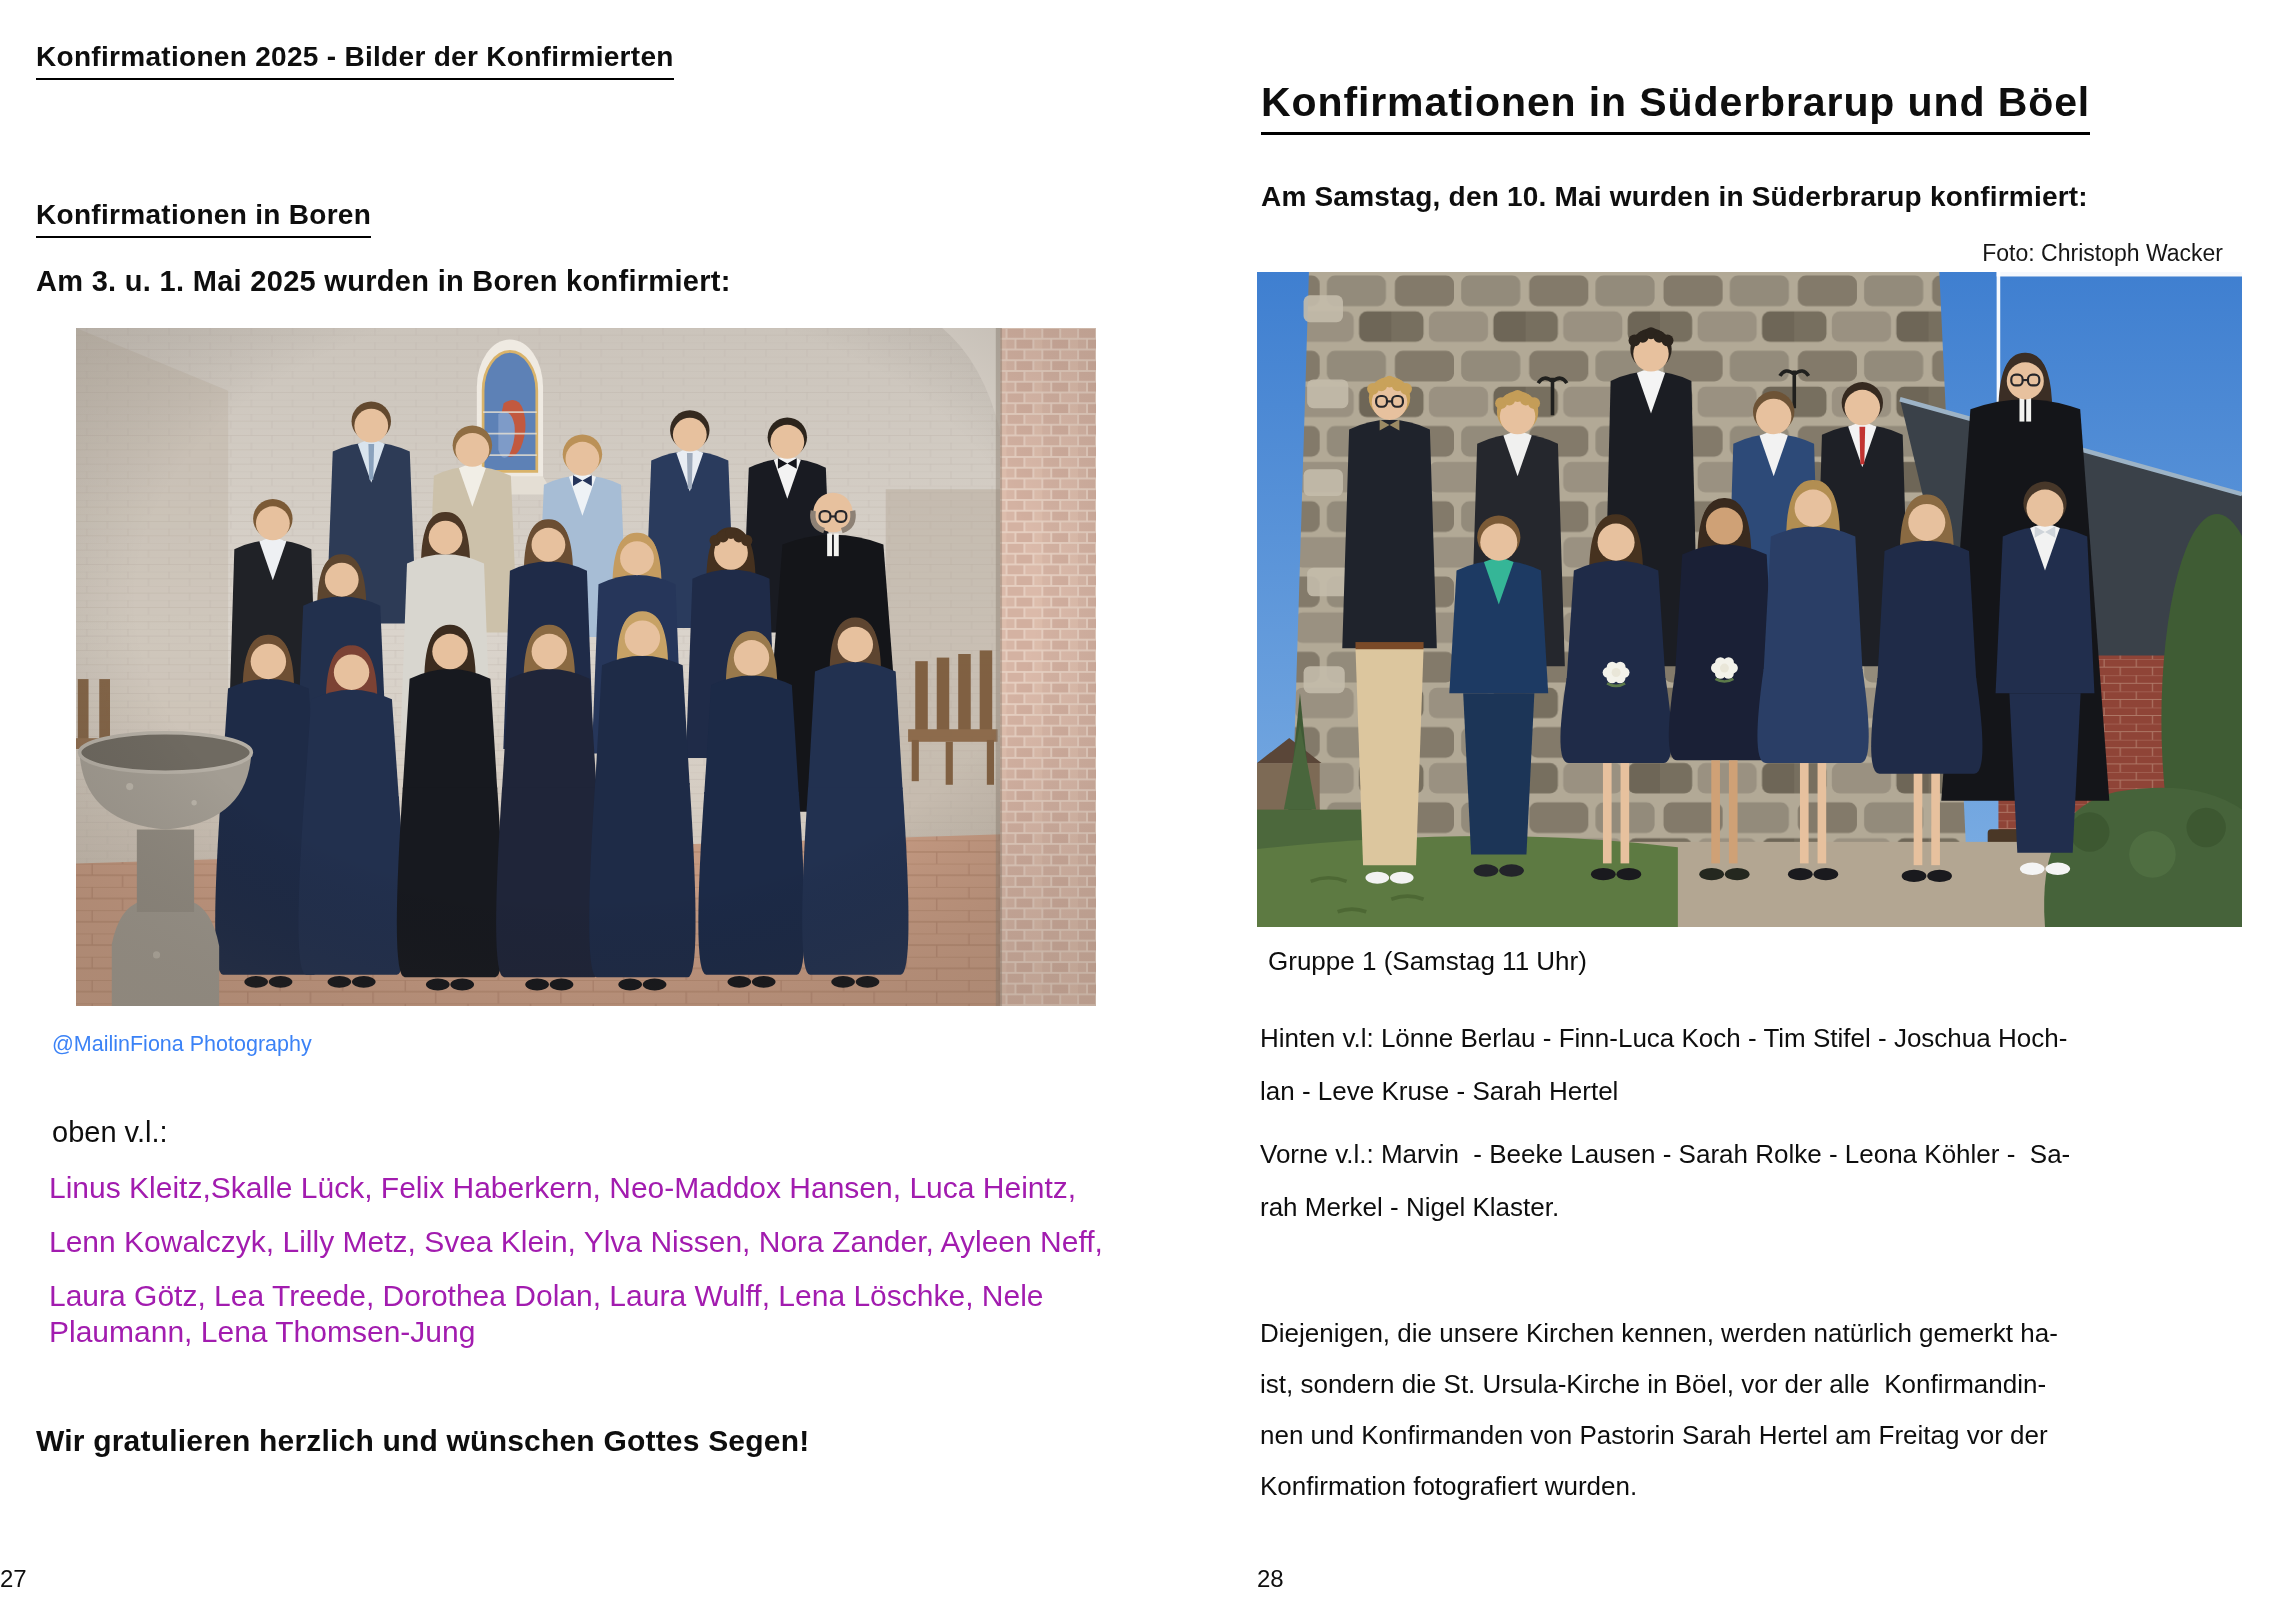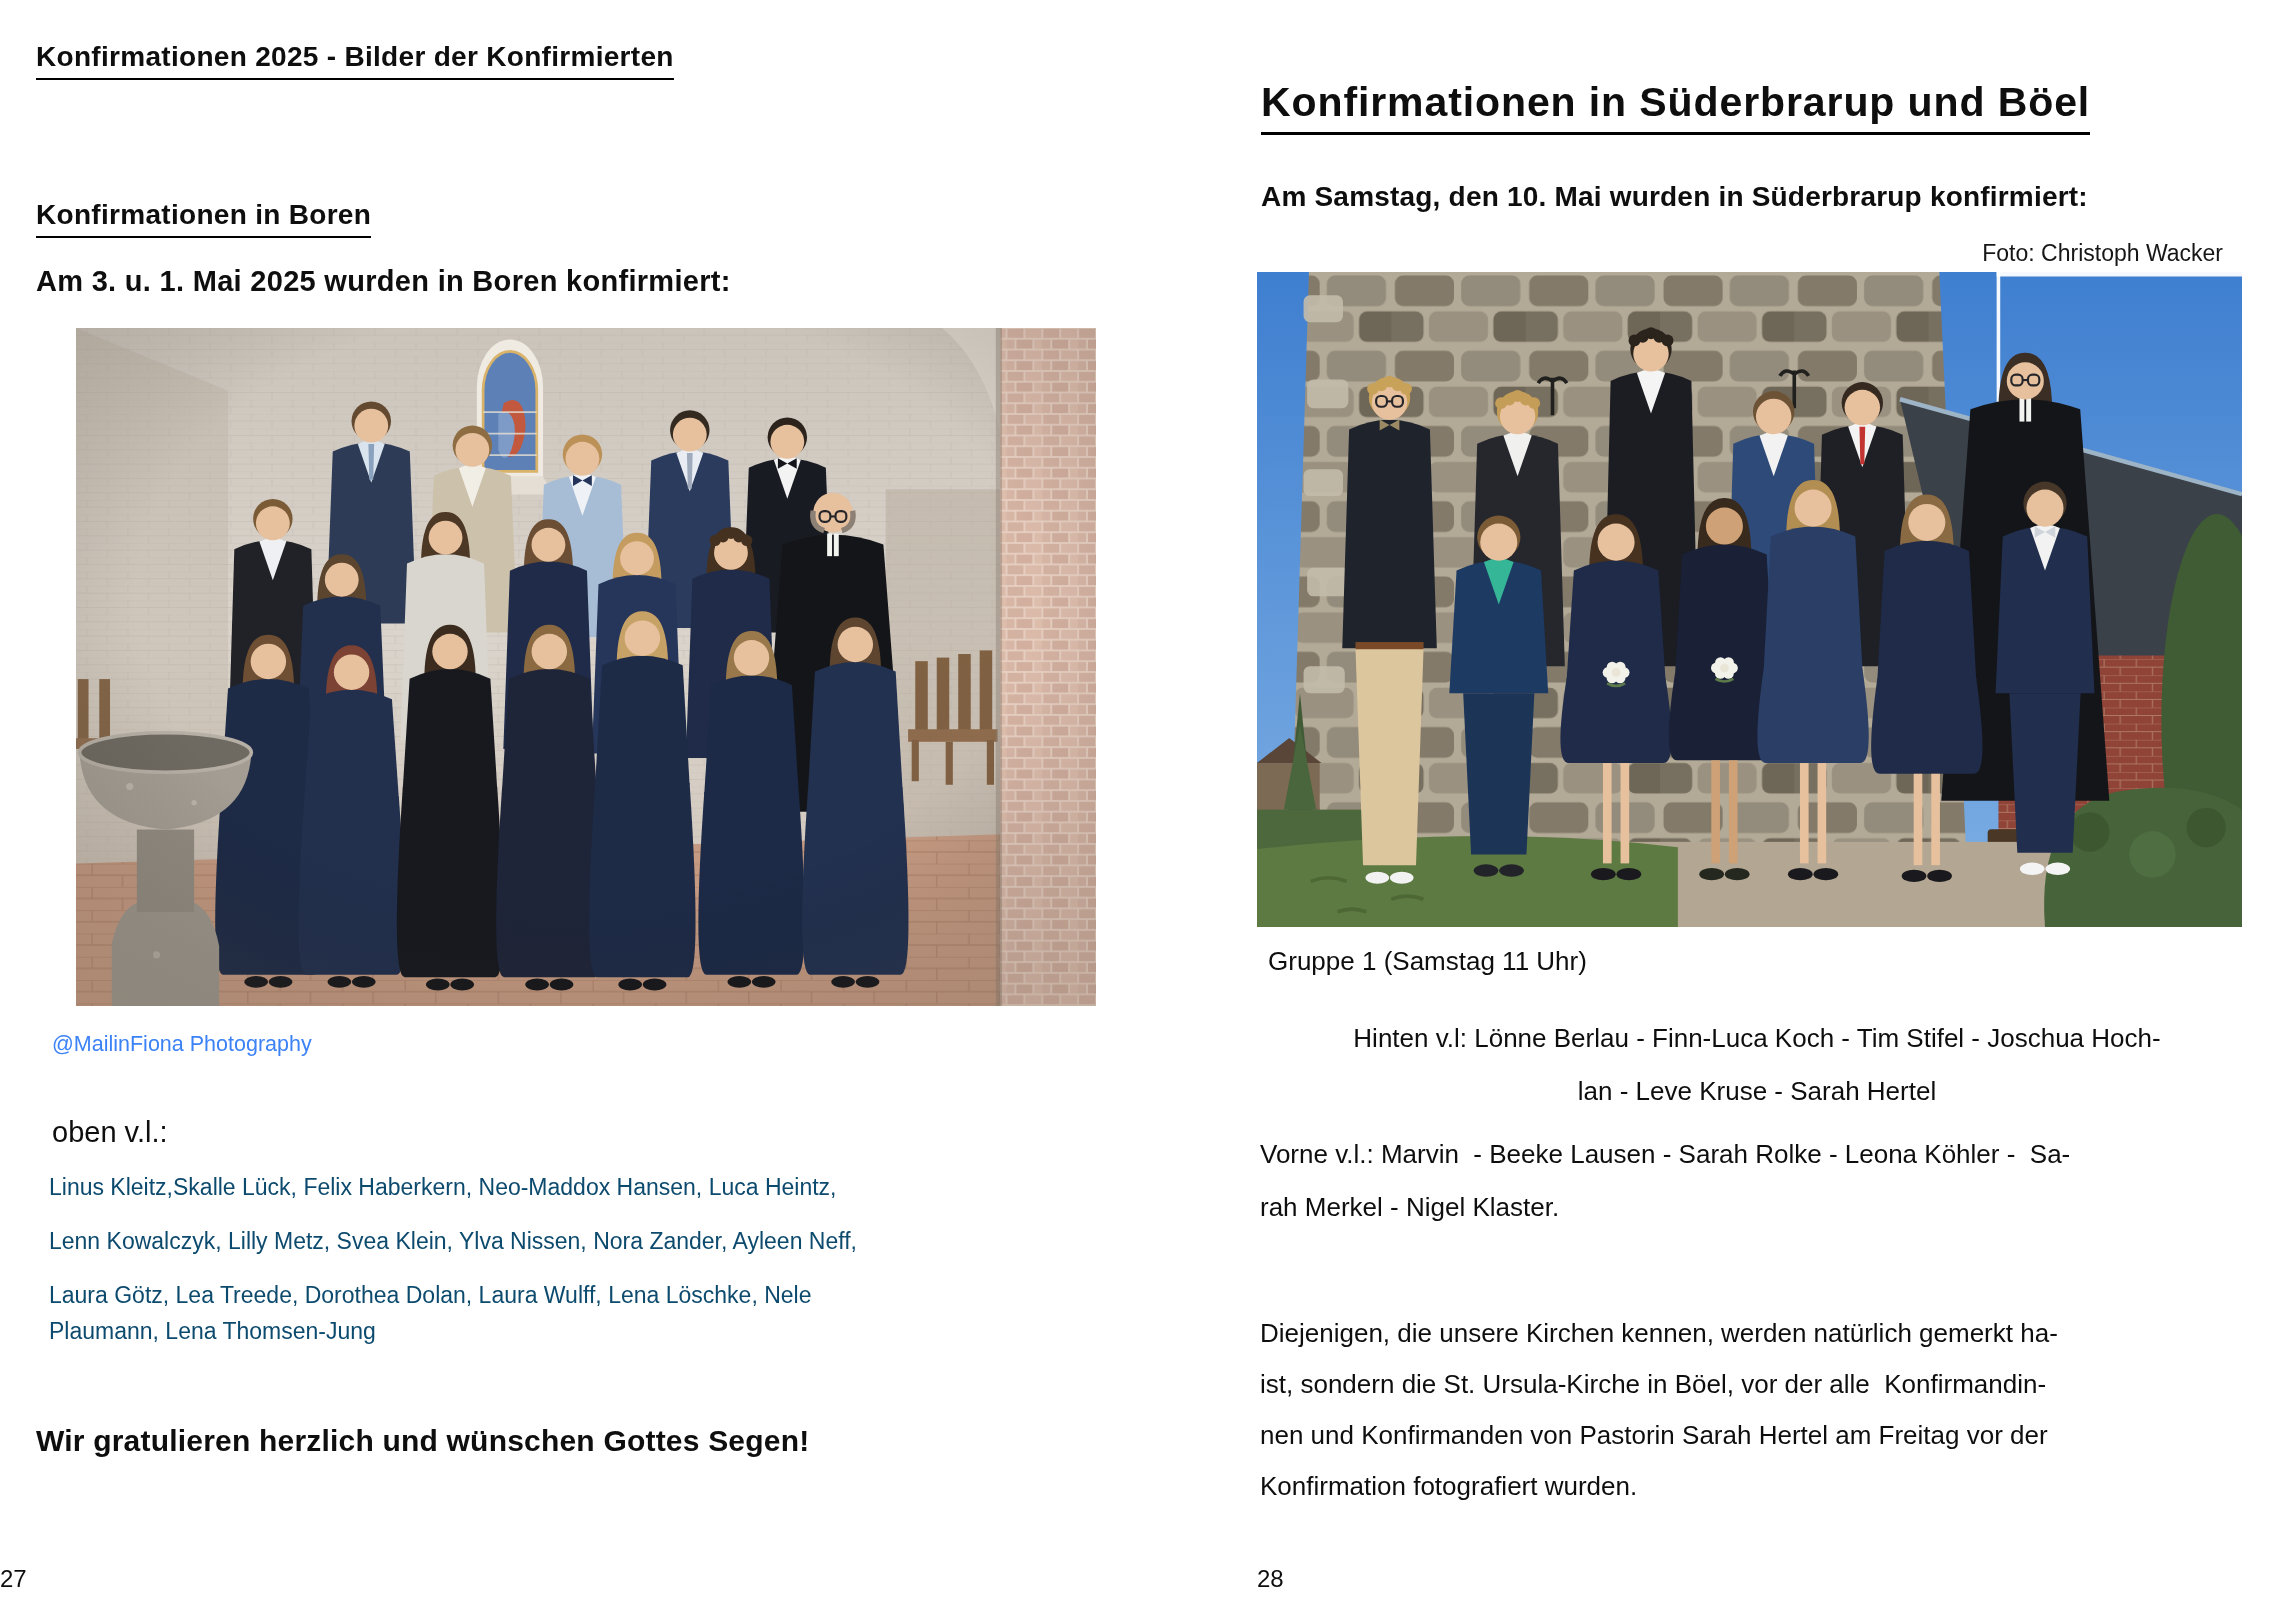--- a/index.html
+++ b/index.html
@@ -13,33 +13,33 @@
   .uline{border-bottom:2.7px solid #000;padding-bottom:4.5px;display:inline-block;}
   .uline-big{border-bottom:3.6px solid #000;padding-bottom:6.3px;display:inline-block;}
 
   
   .lp-title{left:36px;top:41px;width:1075px;font-size:28px;letter-spacing:0.3px;}
   .lp-sec{left:36px;top:199px;width:1075px;font-size:28px;letter-spacing:0.3px;}
   .lp-sub{left:36px;top:265px;width:1102px;font-size:29px;letter-spacing:0.3px;}
   .lp-photo{left:76px;top:328px;width:1020px;height:678px;}
   .lp-credit{left:52px;top:1032px;width:1057px;font-size:21.5px;color:#3b82f6;}
   .lp-oben{left:52px;top:1116px;width:1048px;font-size:29px;}
-  .lp-names{left:49px;top:1173px;width:1048px;font-size:23px;color:#0c4a6e;}
+  .lp-names{left:49px;top:1173px;width:1048px;font-size:30px;color:#a21caf;}
   .lp-names .l60{height:54px;line-height:29px;}
   .lp-names .l40{height:36px;line-height:29px;}
   .lp-congrats{left:36px;top:1424px;width:1084px;font-size:30px;letter-spacing:0.2px;}
   .lp-num{left:0px;top:1565px;width:1106px;font-size:24px;}
 
   
   .rp-title{left:1261px;top:79px;width:994px;font-size:41px;letter-spacing:0.9px;}
   .rp-sub{left:1261px;top:181px;width:994px;font-size:28px;letter-spacing:0.2px;}
   .rp-credit{left:1265px;top:240px;width:958px;font-size:23px;text-align:right;color:#161616;}
   .rp-photo{left:1257px;top:272px;width:985px;height:655px;}
   .rp-group{left:1268px;top:946px;width:985px;font-size:26px;}
-  .rp-hinten{left:1260px;top:1012px;width:994px;font-size:26px;line-height:53px;text-align:center;}
+  .rp-hinten{left:1260px;top:1012px;width:994px;font-size:26px;line-height:53px;}
   .rp-vorne{left:1260px;top:1128px;width:994px;font-size:26px;line-height:53px;}
   .rp-para{left:1260px;top:1308px;width:1003px;font-size:26px;line-height:51px;}
   .rp-num{left:1257px;top:1565px;width:985px;font-size:24px;}
 
   figure{margin:0;}
   svg{display:block;width:100%;height:100%;}
 </style>
 </head>
 <body>
 

